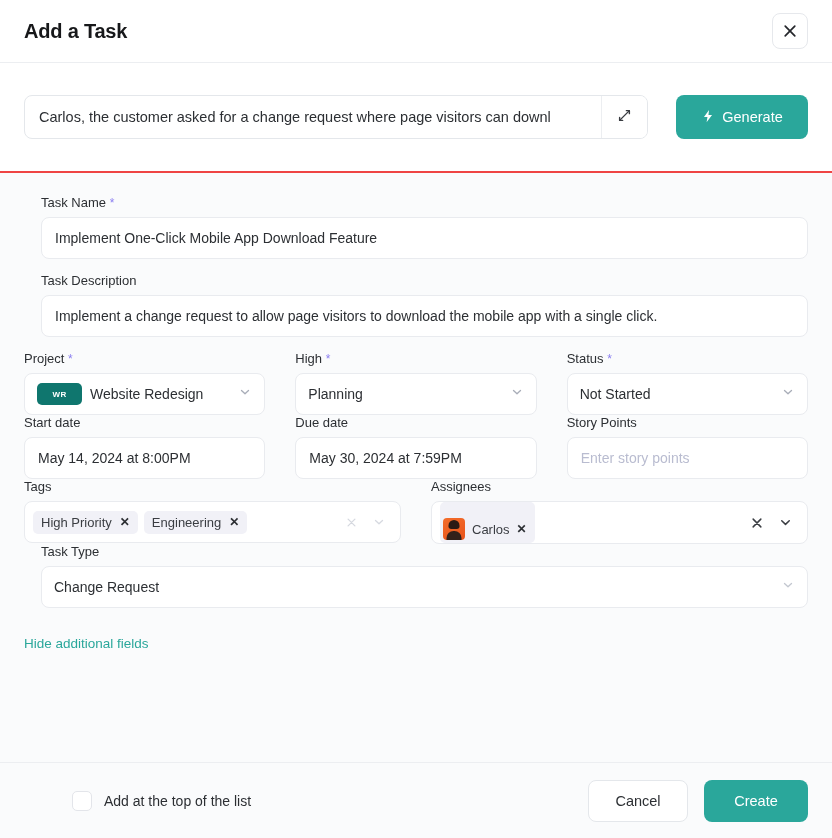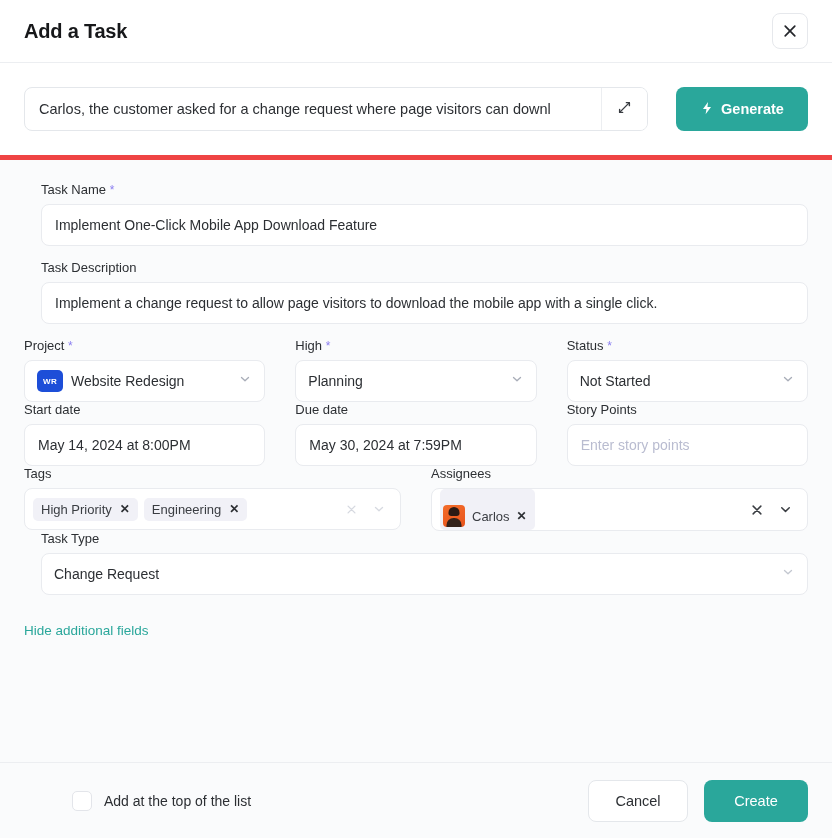--- a/index.html
+++ b/index.html
@@ -48,22 +48,22 @@
     align-items: center;
     justify-content: center;
     cursor: pointer;
   }
   .close-btn svg { display: block; }
 
   
   .prompt-bar {
     background: #ffffff;
     border-top: 1px solid #eceef1;
-    border-bottom: 5px solid #ef4444;
-    padding: 24px 24px;
+    border-bottom: 2px solid #ef4444;
+    padding: 32px 24px;
     display: flex;
     align-items: center;
     gap: 12px;
     flex: 0 0 auto;
   }
   .prompt-wrap {
     flex: 1 1 auto;
     display: flex;
     align-items: stretch;
     border: 1px solid #e4e7eb;
@@ -97,21 +97,21 @@
     cursor: pointer;
   }
   .generate-btn {
     height: 44px;
     min-width: 132px;
     background: #2aa79b;
     color: #ffffff;
     border: none;
     border-radius: 8px;
     font-size: 14.5px;
-    font-weight: bold;
+    font-weight: normal;
     display: flex;
     align-items: center;
     justify-content: center;
     gap: 7px;
     cursor: pointer;
     padding: 0 20px;
     font-family: "Liberation Sans", sans-serif;
   }
 
   
@@ -165,24 +165,24 @@
   }
   .select-value {
     flex: 1 1 auto;
     font-size: 14px;
     color: #2c2f33;
     white-space: nowrap;
     overflow: hidden;
     text-overflow: ellipsis;
   }
   .proj-badge {
-    width: 26px;
+    width: 45px;
     height: 22px;
     border-radius: 5px;
-    background: #1d4ed8;
+    background: #0f766e;
     color: #ffffff;
     font-size: 8px;
     font-weight: bold;
     display: flex;
     align-items: center;
     justify-content: center;
     flex: 0 0 auto;
     letter-spacing: 0.3px;
     text-align: right;
   }

